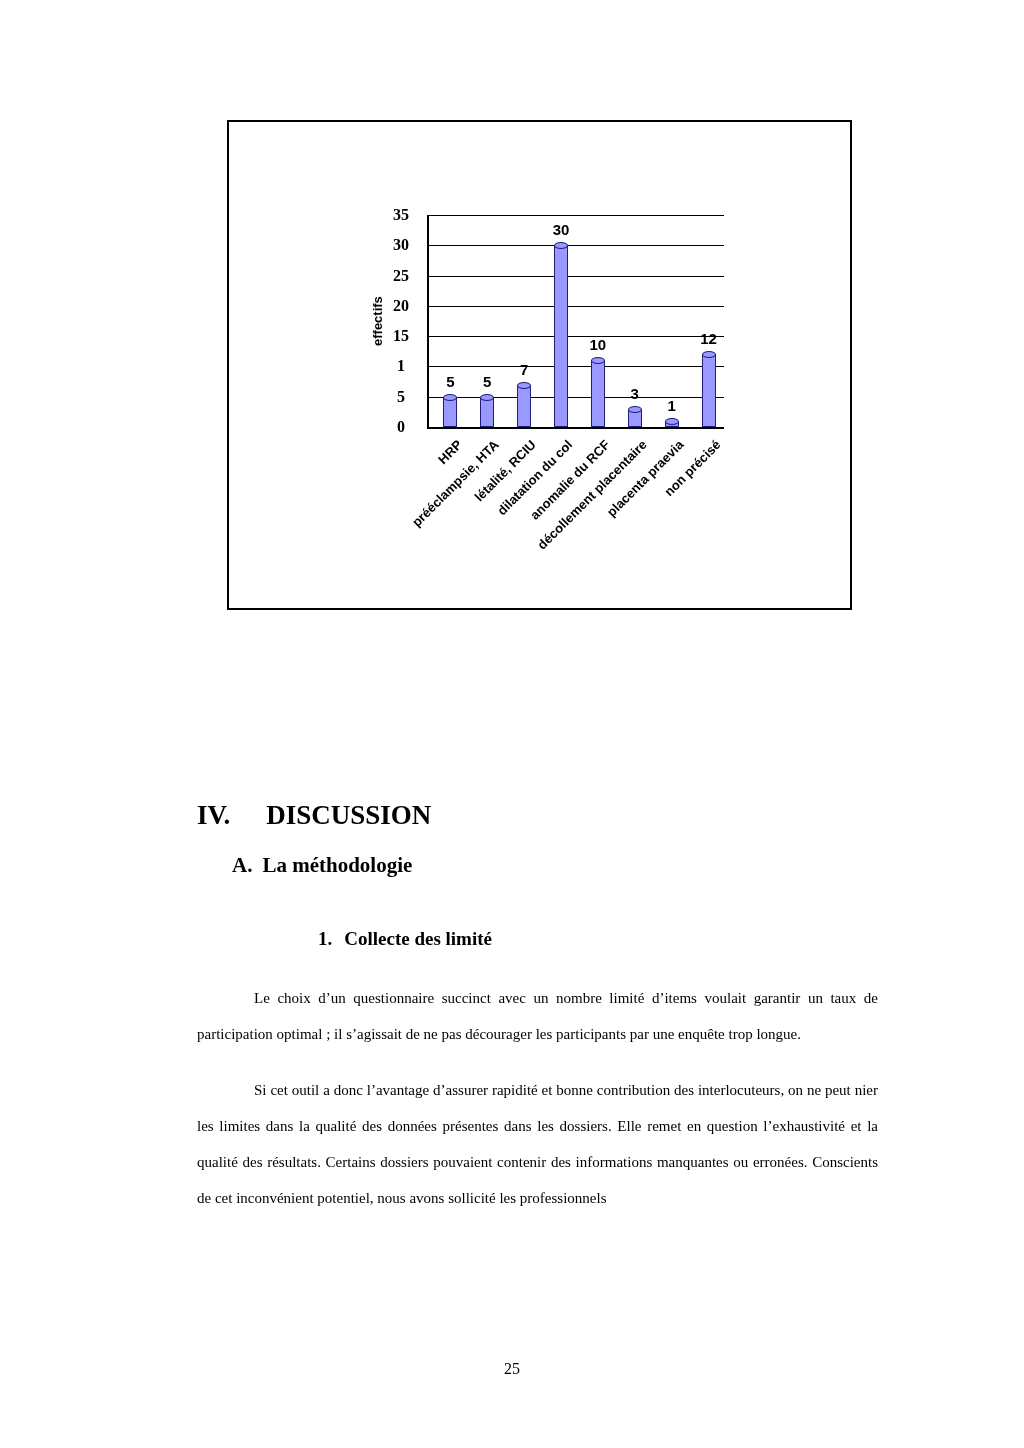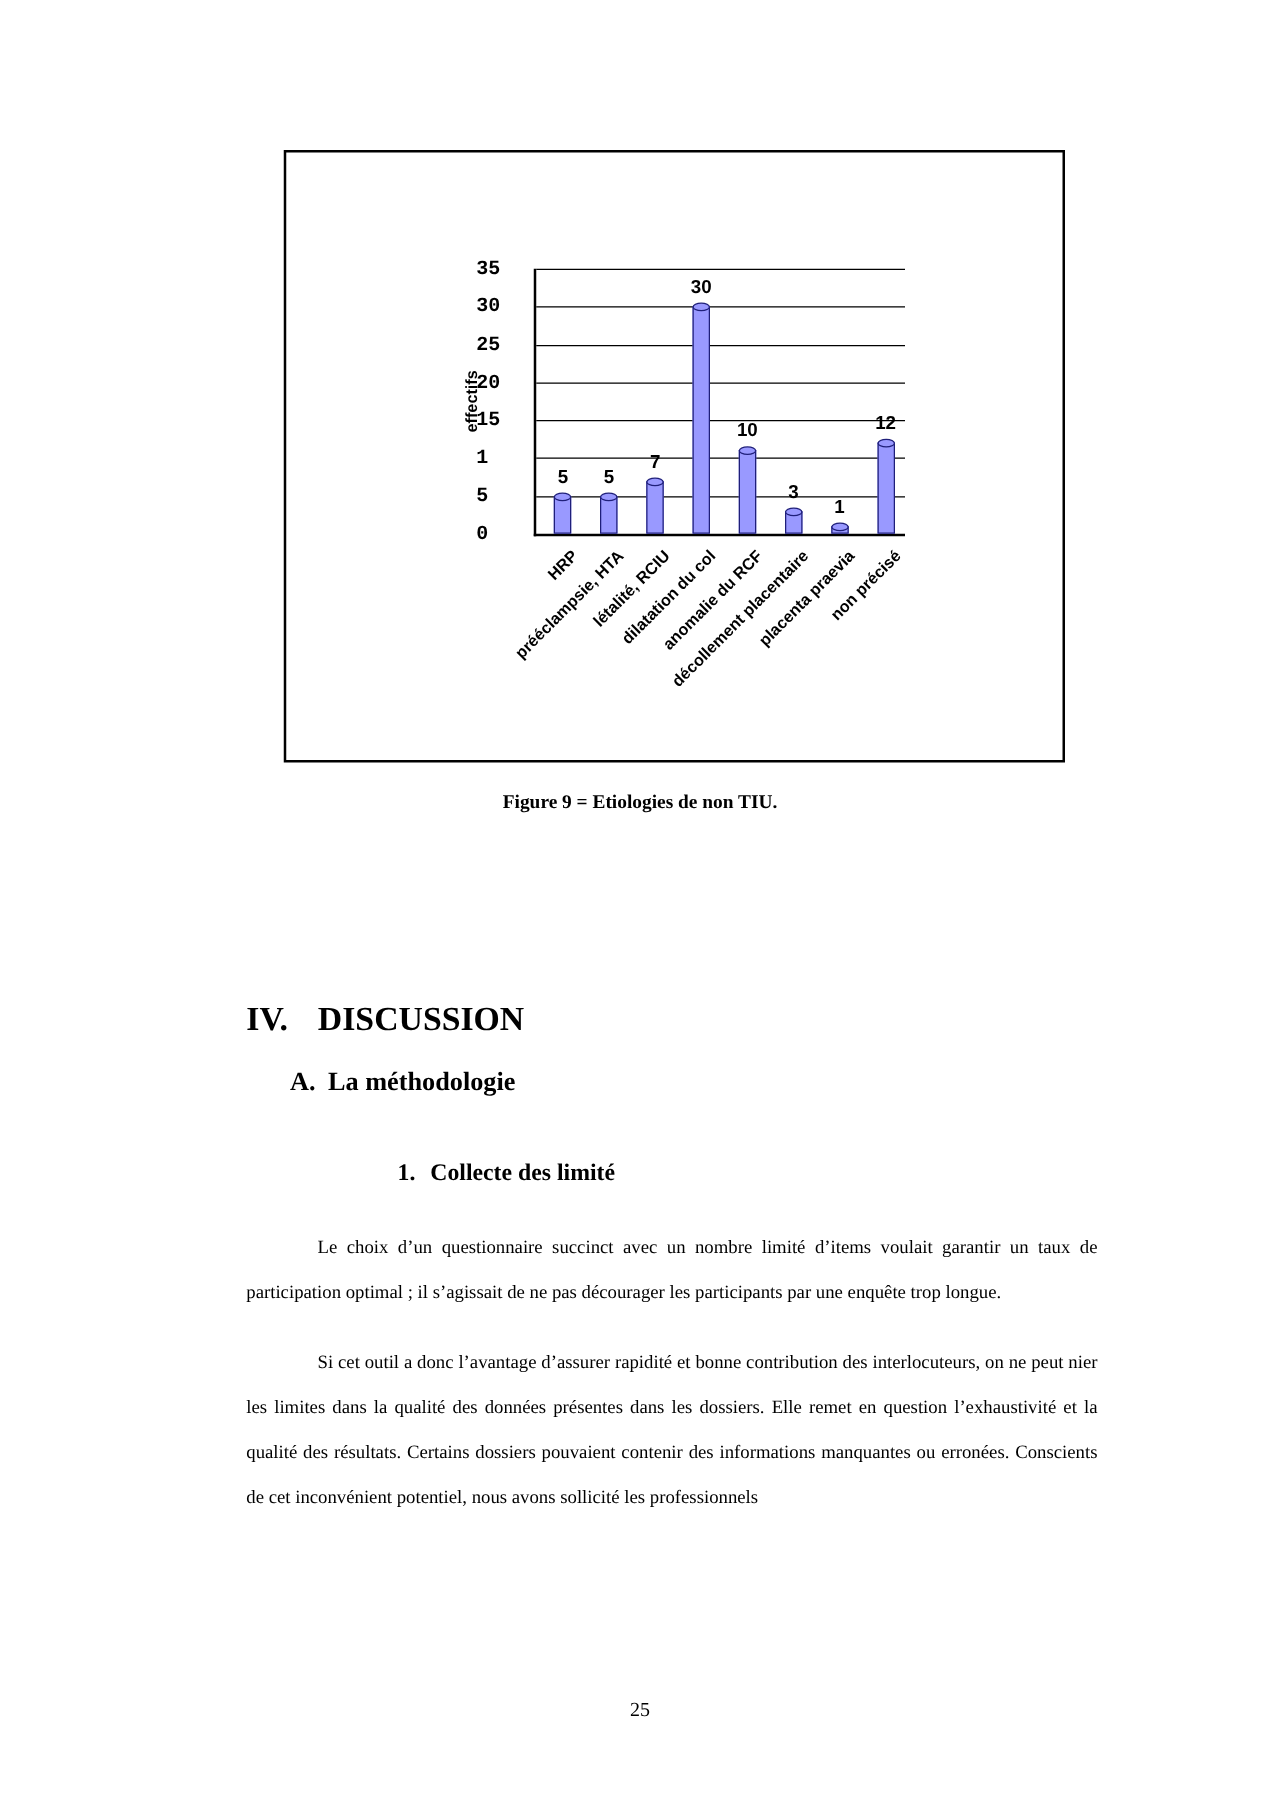--- a/index.html
+++ b/index.html
@@ -14,23 +14,23 @@
     position:absolute; left:227px; top:120px; width:621px; height:486px;
     border:2px solid #000; background:#fff;
   }
   .plot {
     position:absolute; left:198px; top:93px; width:295px; height:212px;
     border-left:2px solid #000; border-bottom:2px solid #000;
     font-family:"Liberation Sans", sans-serif;
   }
   .gridline { position:absolute; left:0; width:100%; height:0; border-top:1px solid #000; }
   .ytick {
-    position:absolute; left:-48px; width:40px; text-align:left;
+    position:absolute; left:-48px; width:40px; text-align:center;
     font-weight:bold; font-size:16px; line-height:18px;
-    font-family:Liberation Mono, monospace;
+    font-family:Liberation Serif, serif;
   }
   .bar { position:absolute; bottom:0; width:14px; box-sizing:border-box; }
   .bar-cap {
     position:absolute; left:-1px; right:-1px; top:-4px; height:7px;
     border-radius:50%; box-sizing:border-box;
   }
   .val-label {
     position:absolute; transform:translateX(-50%);
     font-weight:bold; font-size:15px; white-space:nowrap;
   }
@@ -46,21 +46,21 @@
   }
 
   .caption {
     position:absolute; top:633px; left:0; width:100%; text-align:center;
     font-weight:bold; font-size:15.5px;
   }
 
   
   .content { position:absolute; left:197px; top:800px; width:681px; }
   .h-discussion {
-    display:flex; gap:24px; margin:0;
+    display:flex; gap:36px; margin:0;
     font-size:27px; font-weight:bold;
   }
   .h-methodo {
     display:flex; gap:10px; margin:22px 0 0 35px;
     font-size:21px; font-weight:bold;
   }
   .h-collecte {
     display:flex; gap:12px; margin:50px 0 0 121px;
     font-size:19px; font-weight:bold;
   }
@@ -134,21 +134,20 @@
         <div class="val-label" style="left: 242.637px; bottom: 13.0571px;">1</div>
         <div class="cat-label" style="right: 48.3625px; top: 222px;">placenta praevia</div>
         <div class="bar" style="left: 272.512px; height: 72.6857px; background: rgb(153, 153, 255); border: 1px solid rgb(31, 31, 122);">
           <div class="bar-cap" style="background: rgb(153, 153, 255); border: 1px solid rgb(31, 31, 122);"></div>
         </div>
         <div class="val-label" style="left: 279.512px; bottom: 79.6857px;">12</div>
         <div class="cat-label" style="right: 11.4875px; top: 222px;">non précisé</div>
       </div>
   </div>
 
-  <div class="caption">Figure 9 = Etiologies de non TIU.</div>
 
   <div class="content">
     <h1 class="h-discussion">
       <span>IV.</span>
       <span>DISCUSSION</span>
     </h1>
     <h2 class="h-methodo">
       <span>A.</span>
       <span>La méthodologie</span>
     </h2>

